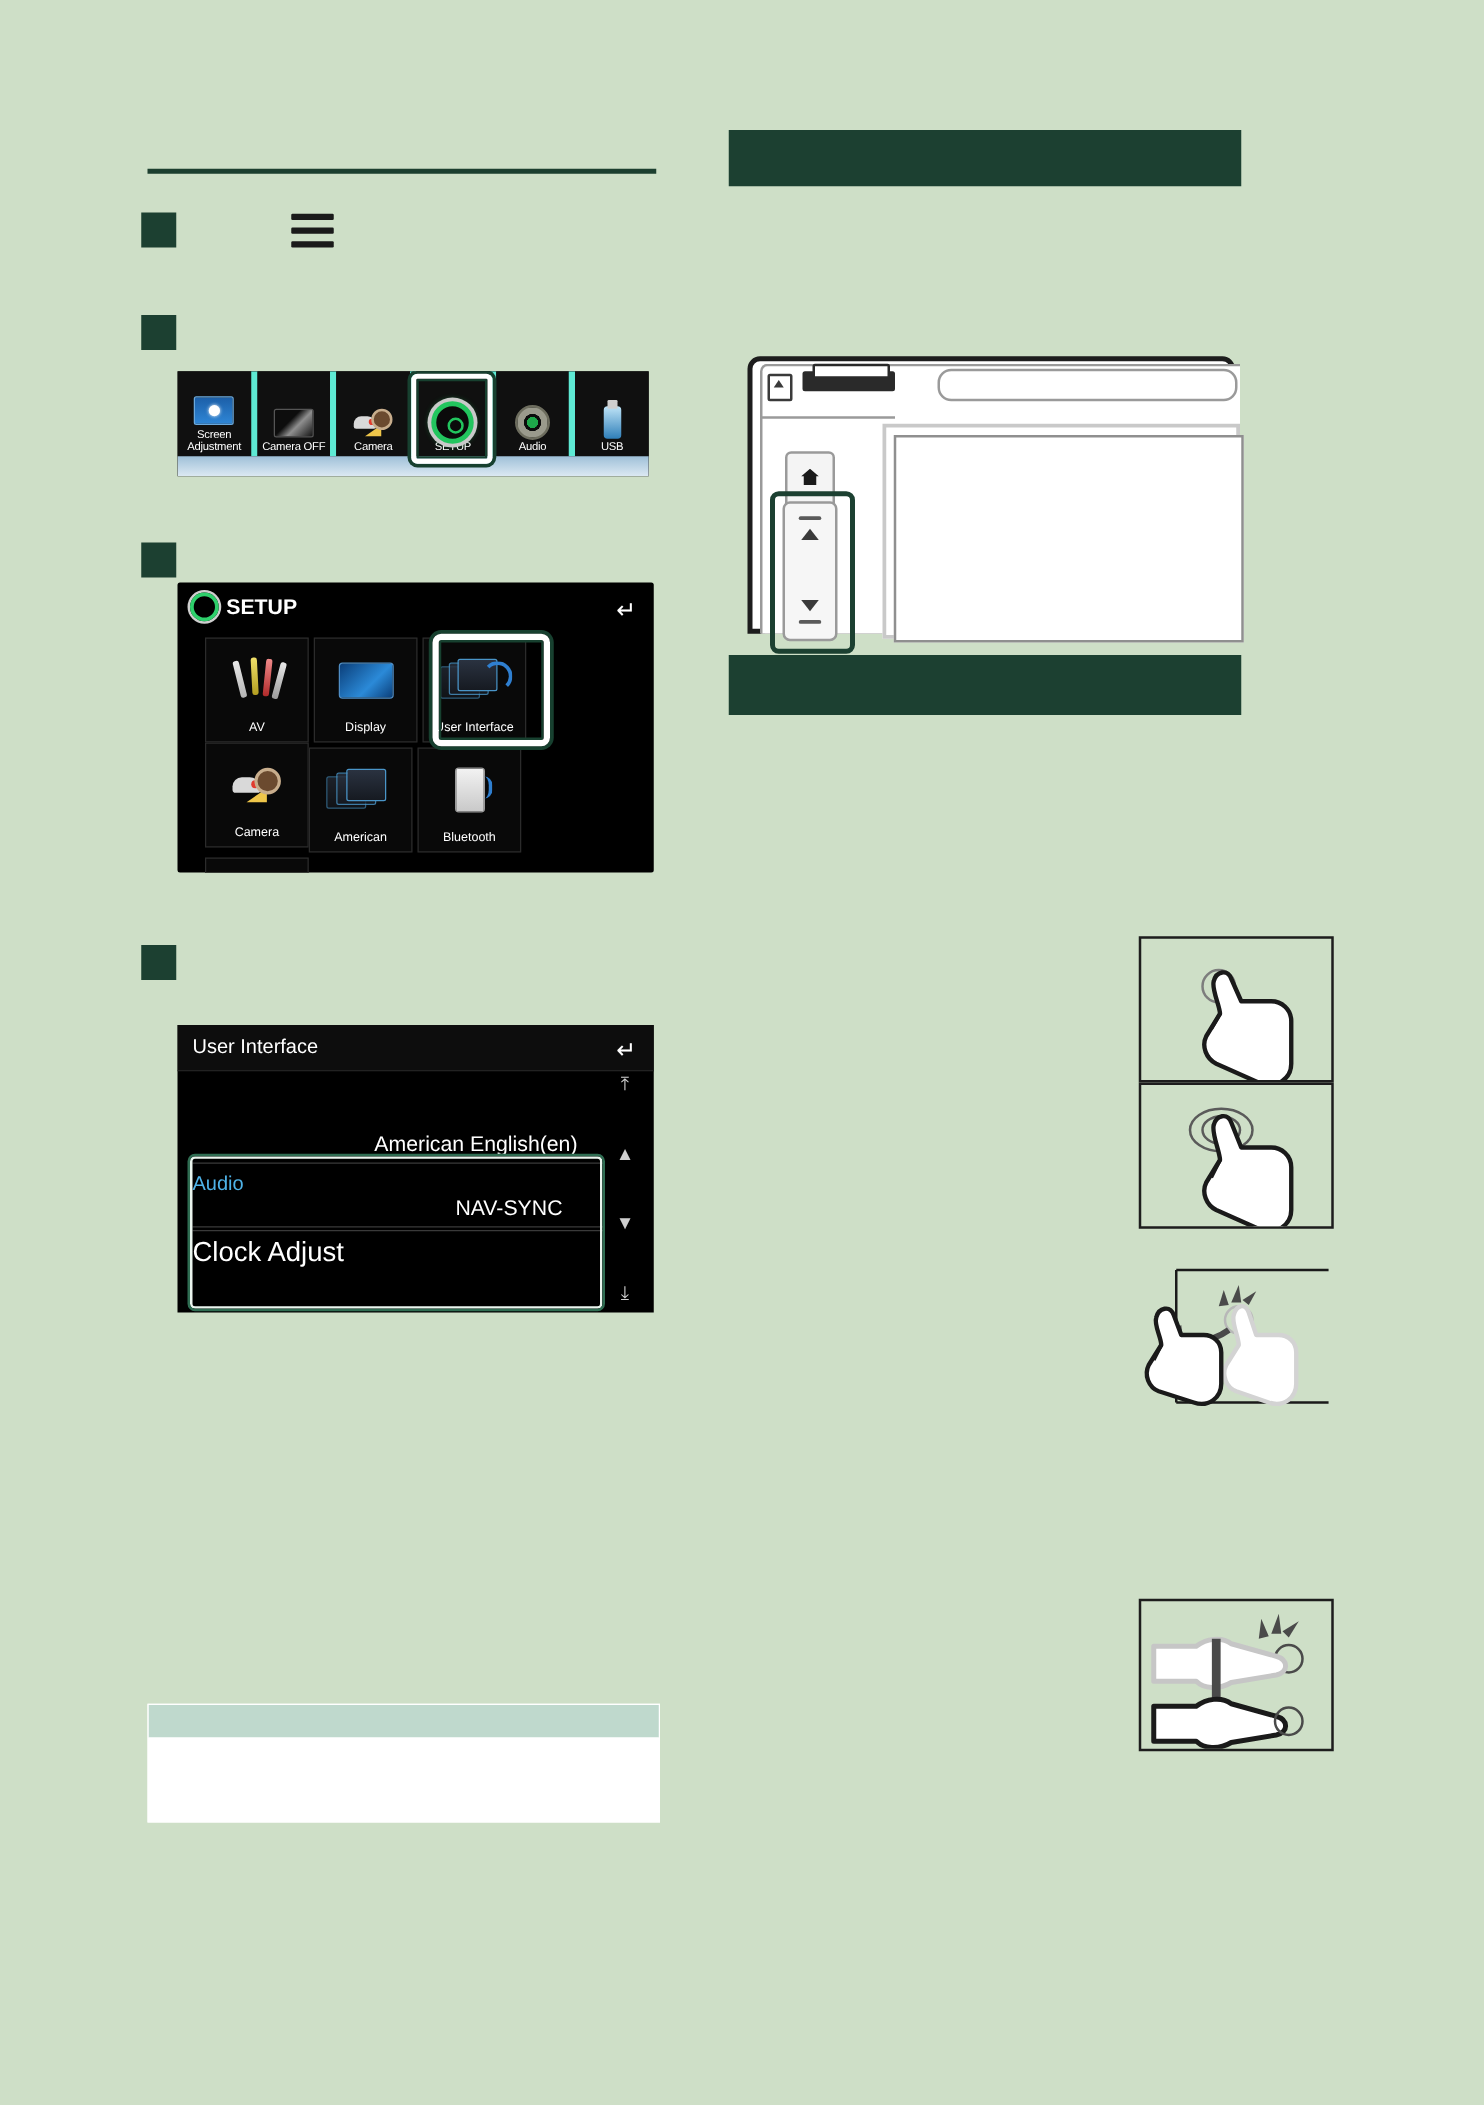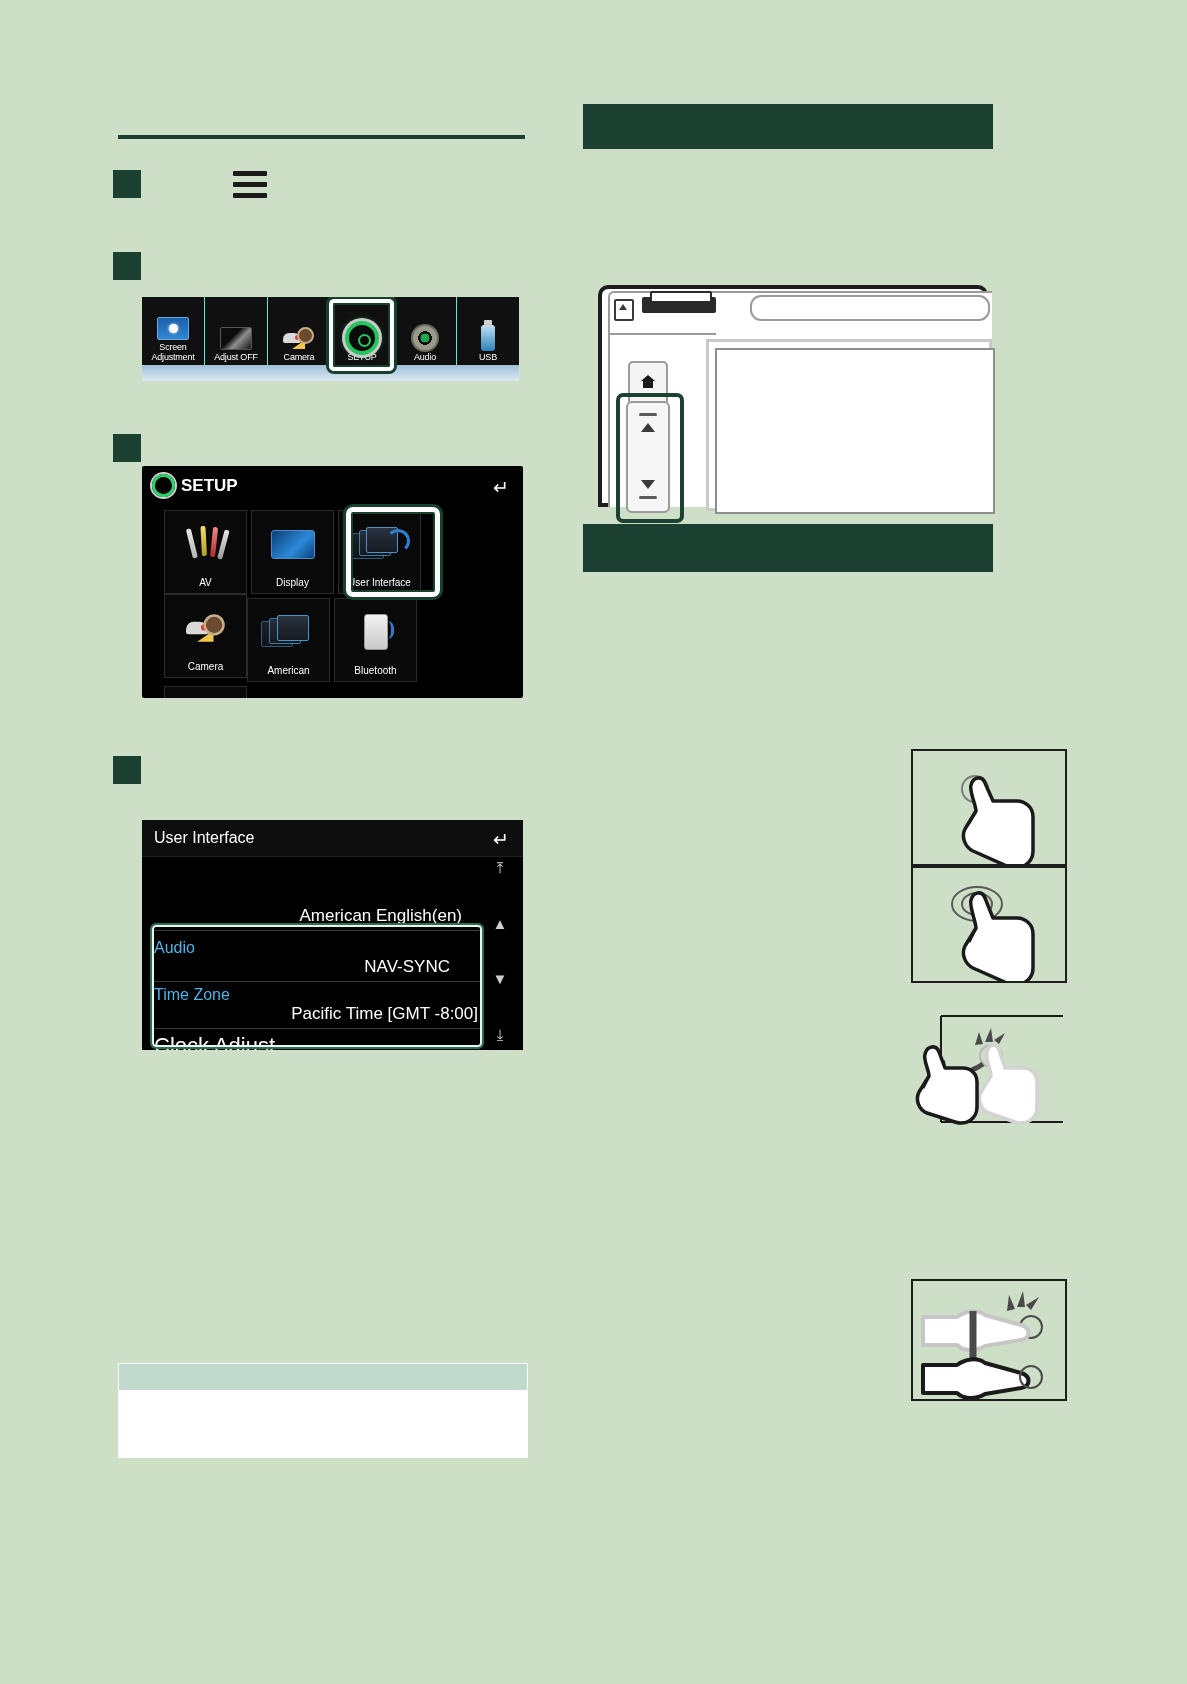--- a/index.html
+++ b/index.html
@@ -17,21 +17,21 @@
   .hamburger{position:absolute;width:34px;display:flex;flex-direction:column;gap:6px;}
   .hamburger i{display:block;height:5px;background:#1a1a1a;border-radius:1px;}
 
   
   .secbar{position:absolute;background:#1c4031;}
 
   
   .shot{position:absolute;background:#000;overflow:hidden;}
   .menubar{left:142px;top:297px;width:377px;height:84px;background:#0a0a0a;}
   .menubar .strip{position:absolute;left:0;top:0;width:100%;height:68px;display:flex;}
-  .mbtn{flex:1;position:relative;border-right:1px solid #5eead4;display:flex;flex-direction:column;
+  .mbtn{flex:1;position:relative;border-right:5px solid #5eead4;display:flex;flex-direction:column;
         align-items:center;justify-content:flex-end;padding-bottom:3px;background:#101010;}
   .mbtn .lbl{color:#fff;font-size:9px;line-height:10px;text-align:center;letter-spacing:-.2px;}
   .mbtn .ico{width:34px;height:24px;margin-bottom:2px;position:relative;}
   .menubar .water{position:absolute;left:0;bottom:0;width:100%;height:16px;
     background:linear-gradient(180deg,#9fc0d8,#dce9f3);}
   .hl-box{position:absolute;border:4px solid #fff;border-radius:5px;box-shadow:0 0 0 2px #17402f inset,0 0 0 3px #17402f;}
 
   
   .ic-screen{width:30px;height:21px;background:linear-gradient(180deg,#1c5fa8,#2f86d6);border:1px solid #6aa9dd;border-radius:2px;position:relative;}
   .ic-screen:after{content:"";position:absolute;left:50%;top:50%;width:9px;height:9px;margin:-4.5px 0 0 -4.5px;border-radius:50%;background:#fff;box-shadow:0 0 3px #fff;}
@@ -133,21 +133,21 @@
         <div class="ico" style="display:flex;align-items:center;justify-content:center;">
           <div class="ic-screen"></div>
         </div>
         <div class="lbl" style="white-space:pre-line;">Screen
 Adjustment</div>
       </div>
       <div class="mbtn">
         <div class="ico" style="display:flex;align-items:center;justify-content:center;">
           <div class="ic-disp"></div>
         </div>
-        <div class="lbl">Adjust OFF</div>
+        <div class="lbl">Camera OFF</div>
       </div>
       <div class="mbtn">
         <div class="ico" style="display:flex;align-items:center;justify-content:center;">
           <div class="ic-cam">
               <div class="beam"></div>
               <div class="car"></div>
               <div class="lens"></div>
             </div>
         </div>
         <div class="lbl">Camera</div>
@@ -270,24 +270,20 @@
       </div>
       <div class="divider"></div>
 
       <div style="height:4px;"></div>
 
       <div class="row">
         <div class="k">Audio</div>
         <div class="v" style="padding-right:34px;">NAV-SYNC</div>
       </div>
       <div class="divider"></div>
-      <div class="row">
-        <div class="k">Time Zone</div>
-        <div class="v" style="padding-right:6px;">Pacific Time [GMT -8:00]</div>
-      </div>
       <div class="divider"></div>
       <div class="row">
         <div class="big">Clock Adjust</div>
       </div>
     </div>
 
     <div class="scrollcol">
       <div>⤒</div>
       <div>▲</div>
       <div>▼</div>

